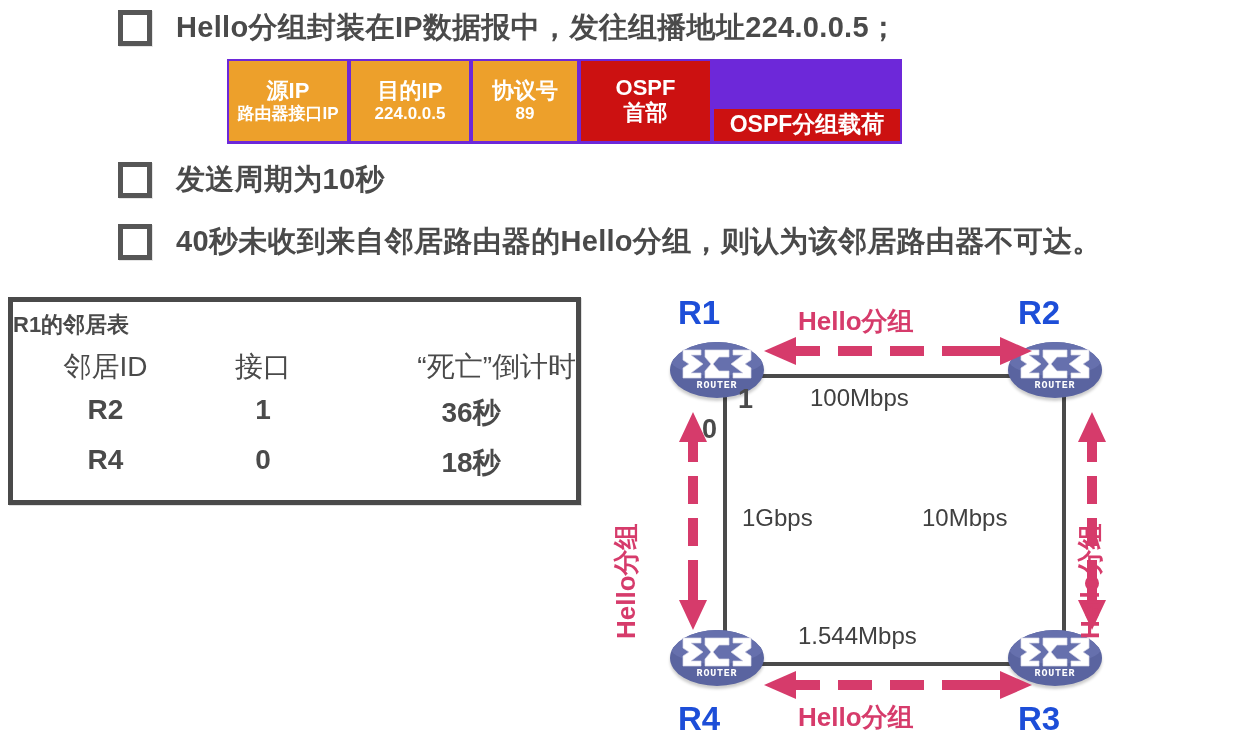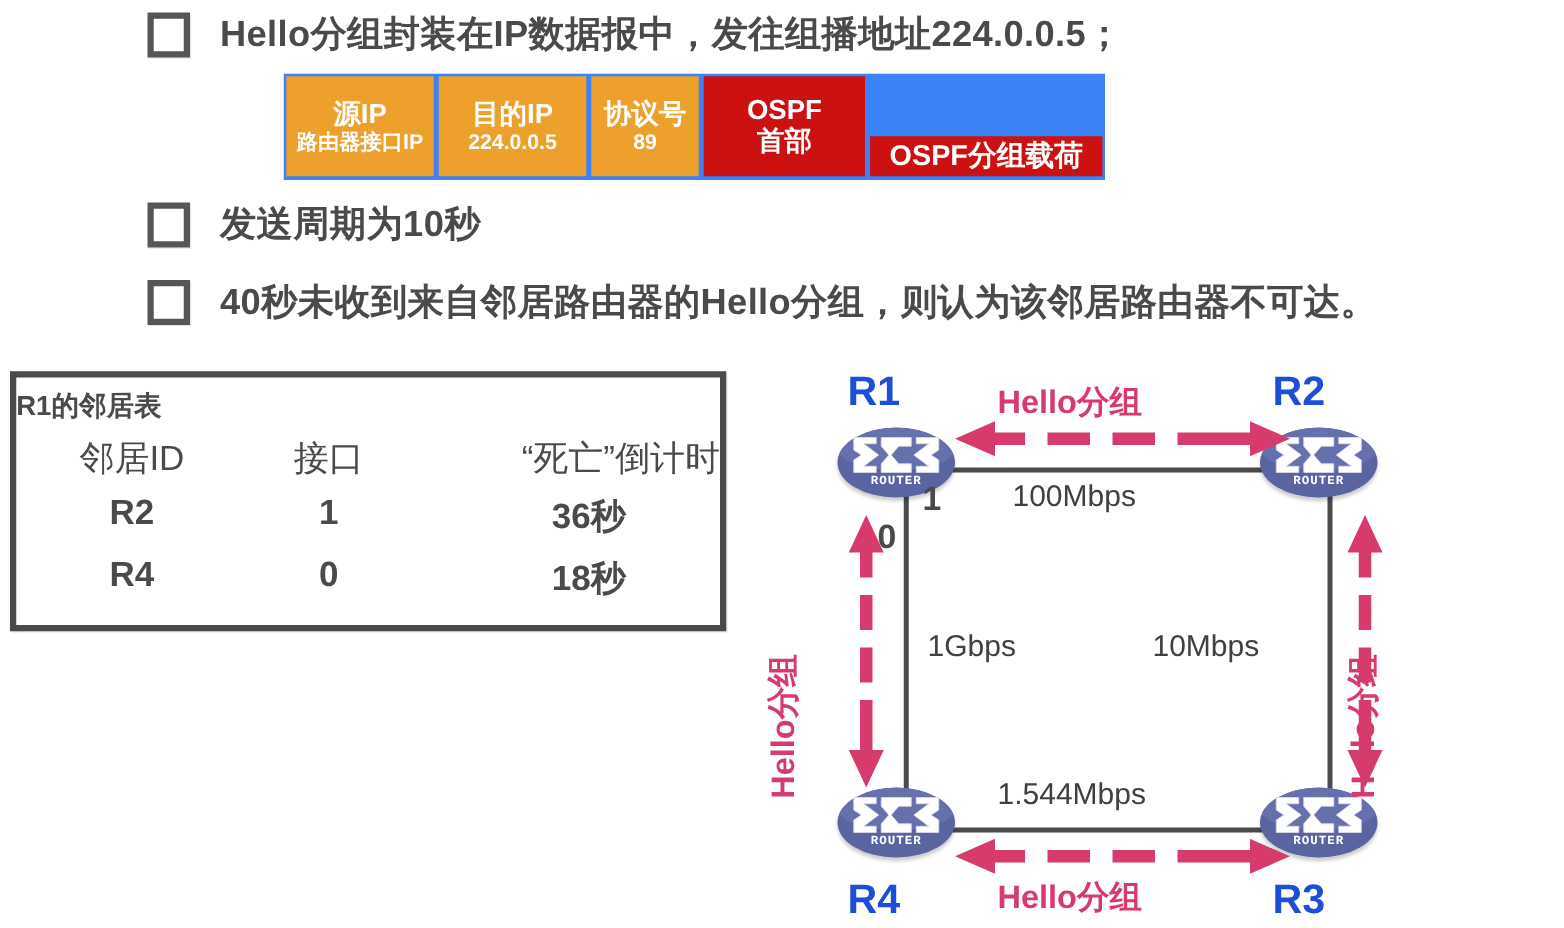--- a/index.html
+++ b/index.html
@@ -33,21 +33,21 @@
   }
 
   
   .packet{
     position:absolute;
     left:227px;top:59px;
     height:80px;
     display:flex;
     align-items:stretch;
     gap:4px;
-    background:#3b82f6;
+    background:#6d28d9;
     padding:2px 2px 3px 2px;
     box-sizing:content-box;
   }
   .pfield{
     display:flex;flex-direction:column;
     align-items:center;justify-content:center;
     color:#ffffff;
     text-align:center;
     line-height:1.12;
     box-sizing:border-box;
@@ -146,21 +146,21 @@
 
   <div class="packet">
     <div class="pfield orange" style="width:118px;">
       <span class="pf-main">源IP</span>
       <span class="pf-sub">路由器接口IP</span>
     </div>
     <div class="pfield orange" style="width:118px;">
       <span class="pf-main">目的IP</span>
       <span class="pf-sub">224.0.0.5</span>
     </div>
-    <div class="pfield orange" style="width:86px;">
+    <div class="pfield orange" style="width:104px;">
       <span class="pf-main">协议号</span>
       <span class="pf-sub">89</span>
     </div>
     <div class="pfield red" style="width:129px;">
       <span class="pf-main">OSPF</span>
       <span class="pf-main">首部</span>
     </div>
     <div class="pfield red" style="width:186px;margin-top:48px;">
       <span class="pf-big">OSPF分组载荷</span>
     </div>

